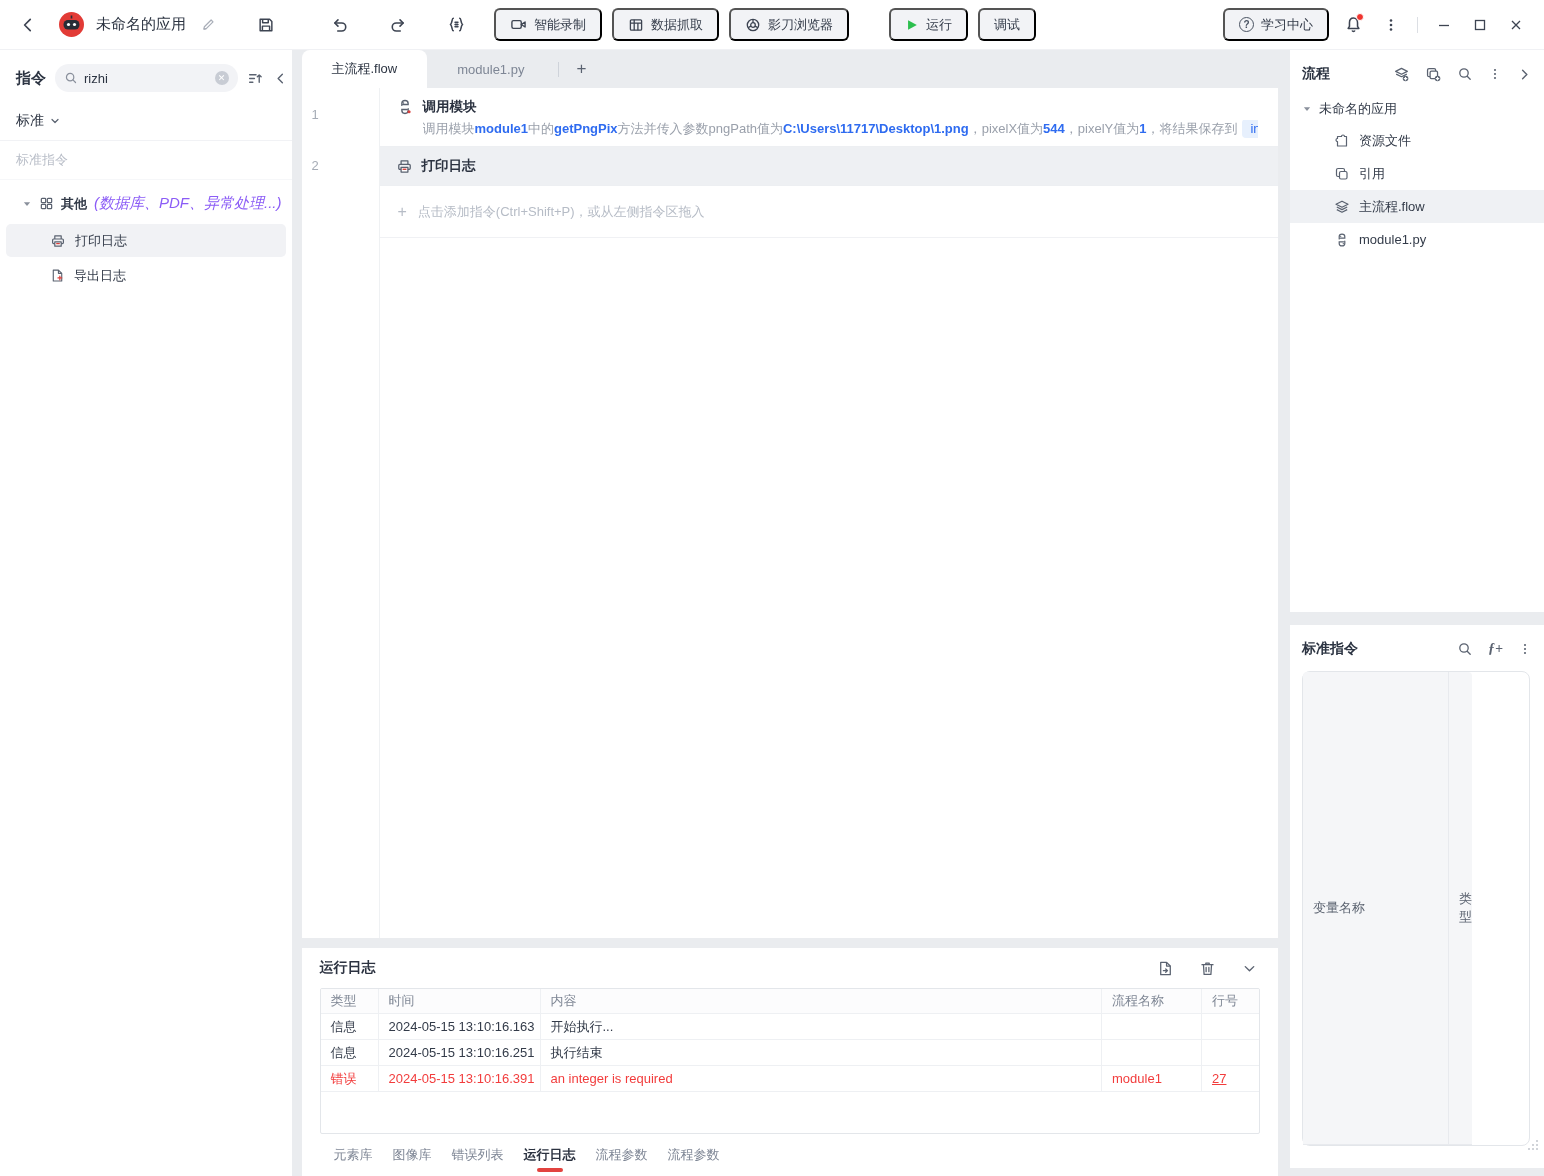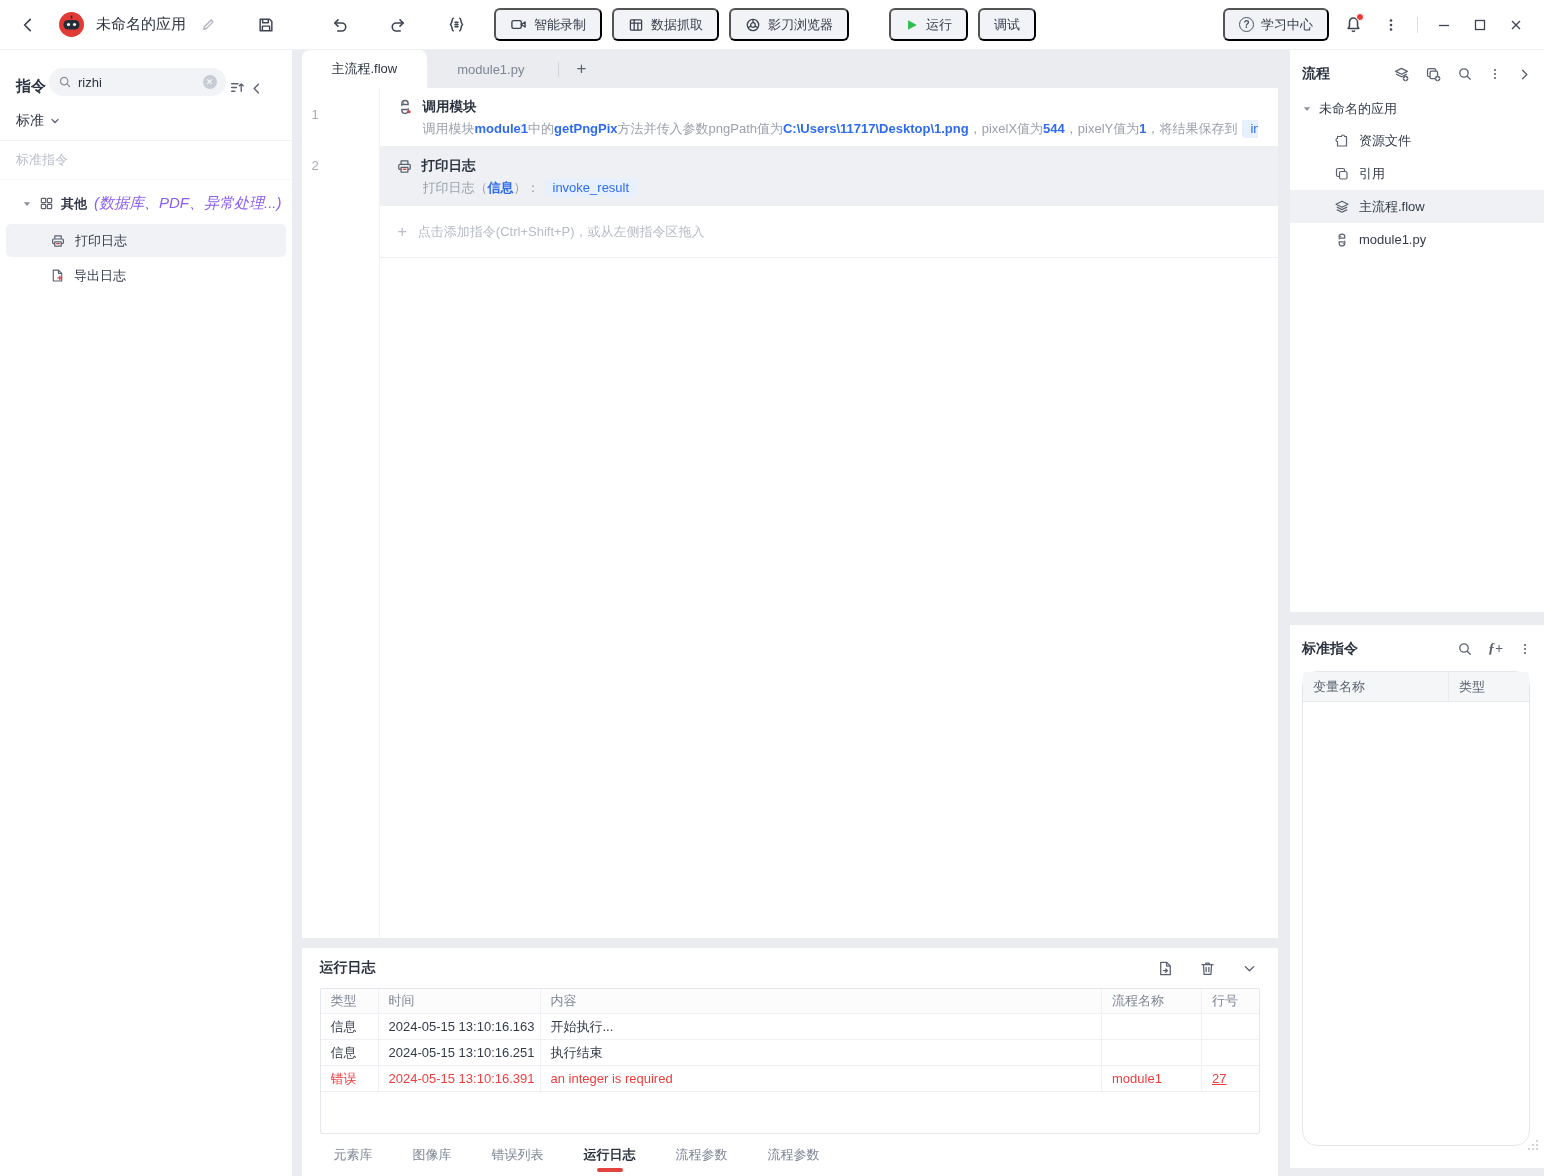--- a/index.html
+++ b/index.html
@@ -21,21 +21,21 @@
 .bell-wrap{position:relative;margin-left:8px}
 .bell-dot{position:absolute;top:4px;right:5px;width:8px;height:8px;border-radius:50%;background:#f0342e;border:1.5px solid #fff}
 .win-divider{width:1px;height:16px;background:#dcdfe4;margin:0 10px}
 .q-circle{width:15px;height:15px;border-radius:50%;border:1.3px solid #4a5362;display:flex;align-items:center;justify-content:center;font-size:10px;font-weight:700;color:#4a5362}
 
 .main{flex:1;display:flex;min-height:0}
 .vsep{flex:0 0 10px;background:#eaecef}
 .vsep2{flex:0 0 12px;background:#eaecef}
 
 .left{flex:0 0 250px;background:#fff;display:flex;flex-direction:column;padding-top:10px}
-.cmd-head{display:flex;align-items:flex-end;padding:0 28px 0 16px;height:36px;gap:3px}
+.cmd-head{display:flex;align-items:center;padding:0 4px 0 16px;height:36px;gap:9px}
 .cmd-title{font-size:15px;font-weight:700;color:#2c3442}
 .search-pill{flex:1;height:28px;background:#f2f3f6;border-radius:14px;display:flex;align-items:center;padding:0 9px;gap:6px;min-width:0}
 .search-pill input{border:none;outline:none;background:transparent;width:60px;font-size:13px;color:#2c3442;font-family:inherit;flex:1;min-width:0}
 .clear-x{width:14px;height:14px;border-radius:50%;background:#c8ccd4;color:#fff;display:flex;align-items:center;justify-content:center;font-size:9px;line-height:1;cursor:pointer}
 .filter-row{display:flex;align-items:center;gap:5px;padding:16px 16px 10px;font-size:14px;color:#2c3442;cursor:pointer}
 .std-placeholder{padding:10px 16px;color:#b9bec8;font-size:13px;border-top:1px solid #f1f2f5;border-bottom:1px solid #f6f7f9}
 .group-row{display:flex;align-items:center;gap:7px;padding:14px 10px 10px 22px;cursor:pointer;white-space:nowrap}
 .group-label{font-weight:700;color:#333b49;font-size:13px}
 .group-hint{color:#8b5cf6;font-style:italic;font-size:15px}
 .cmd-item{display:flex;align-items:center;gap:9px;height:33px;margin:1px 6px;padding-left:44px;border-radius:5px;font-size:13px;color:#333b49;cursor:pointer}
@@ -74,36 +74,36 @@
 .lt-cell{padding-left:10px;height:100%;display:flex;align-items:center;border-right:1px solid #eef0f3;overflow:hidden;white-space:nowrap}
 .lt-cell:last-child{border-right:none}
 .c-type{flex:0 0 58px}
 .c-time{flex:0 0 162px}
 .c-content{flex:1;min-width:0}
 .c-flow{flex:0 0 100px}
 .c-line{flex:0 0 57px}
 .lt-row.error{color:#f23c3c}
 .line-link{color:#f23c3c;text-decoration:underline;cursor:pointer}
 .lt-filler{flex:1}
-.log-tabs{flex:0 0 42px;display:flex;align-items:center;gap:40px;padding-left:14px}
+.log-tabs{flex:0 0 42px;display:flex;align-items:center;gap:20px;padding-left:14px}
 .log-tab{position:relative;height:100%;display:flex;align-items:center;color:#7e8695;font-size:13px;cursor:pointer}
 .log-tab.active{color:#2b3240;font-weight:700}
 .log-tab.active::after{content:"";position:absolute;bottom:4px;left:50%;transform:translateX(-50%);width:26px;height:4px;border-radius:2px;background:#e2433f}
 
 .right{flex:0 0 254px;background:#fff;display:flex;flex-direction:column;min-height:0}
 .flow-section{flex:0 0 562px;display:flex;flex-direction:column}
 .panel-head{flex:0 0 40px;display:flex;align-items:center;padding:8px 12px 0}
 .panel-title{font-size:14px;font-weight:700;color:#2c3442;flex:1}
 .panel-icons{display:flex;gap:15px;color:#5a6270;align-items:center}
 .tree-root{display:flex;align-items:center;gap:7px;height:30px;padding-left:12px;font-size:13px;color:#333b49;margin-top:4px;cursor:pointer}
 .tree-item{display:flex;align-items:center;gap:9px;height:33px;padding-left:44px;font-size:13px;color:#333b49;cursor:pointer}
 .tree-item.selected{background:#eff1f4}
 .hsep2{flex:0 0 13px;background:#eaecef}
 .vars-section{flex:1;display:flex;flex-direction:column;min-height:0}
-.vars-table{margin:6px 14px 22px 12px;border:1px solid #e3e6ea;border-radius:15px;flex:1;display:flex;flex-direction:column;position:relative}
+.vars-table{margin:6px 14px 22px 12px;border:1px solid #e3e6ea;border-radius:8px;flex:1;display:flex;position:relative}
 .vars-header{display:flex;flex:0 0 30px;background:#f5f6f8;border-bottom:1px solid #e8eaee;font-size:13px;color:#5b6370;border-radius:4px 4px 0 0}
 .vh-name{flex:0 0 146px;padding-left:10px;border-right:1px solid #e8eaee;display:flex;align-items:center}
 .vh-type{flex:1;padding-left:10px;display:flex;align-items:center}
 .vars-body{flex:1}
 .grip{position:absolute;right:-10px;bottom:-6px;color:#c2c6cd}
 .right-strip{flex:0 0 8px;background:#eaecef}
 .fx-glyph{font-size:14px;color:#5a6270;font-family:"Liberation Serif",serif;font-style:italic;font-weight:700}
 .caret{color:#8a909c}
 </style>
 </head>
@@ -352,21 +352,20 @@
               <span>
                   <svg width="17" height="17" viewBox="0 0 16 16" fill="none" stroke="#5a6270" stroke-width="1.2" stroke-linejoin="round">
                     <path d="M4.8 6 V2.8 h6.4 V6"></path>
                     <rect x="2.6" y="6" width="10.8" height="4.6" rx="1"></rect>
                     <rect x="4.8" y="8.8" width="6.4" height="4.4" fill="#fff"></rect>
                     <path d="M6.2 10.6 h3.6" stroke="#d9403c" stroke-width="1.3"></path>
                   </svg>
                 </span>
               <span class="step-title">打印日志</span>
             </div>
-            <div class="step-desc"><span>打印日志</span><span>（</span><span class="blue">信息</span><span>）</span><span>：</span><span class="pill">invoke_result</span></div>
           </div>
 
           <div class="add-row">
             <span class="add-plus">+</span>
             <span>点击添加指令(Ctrl+Shift+P)，或从左侧指令区拖入</span>
           </div>
 
         </div>
       </div>
 

